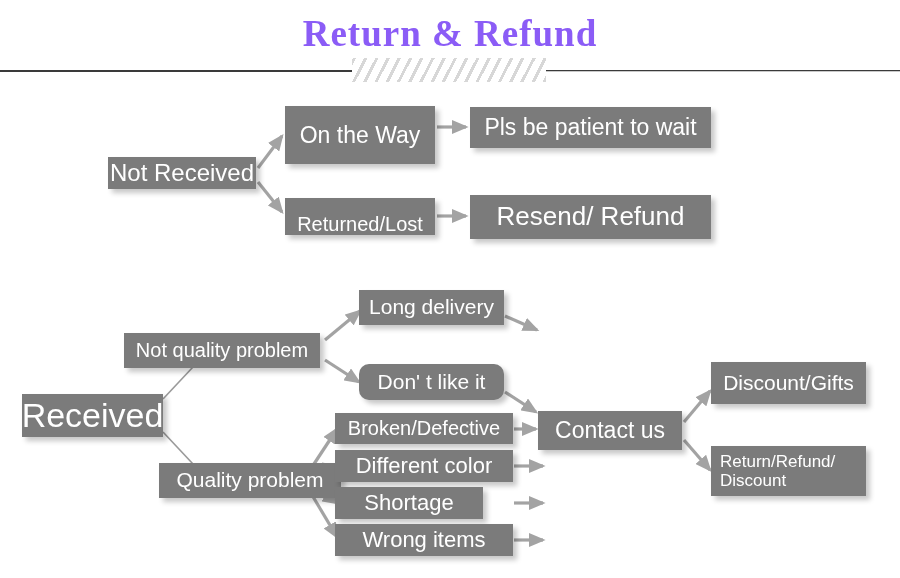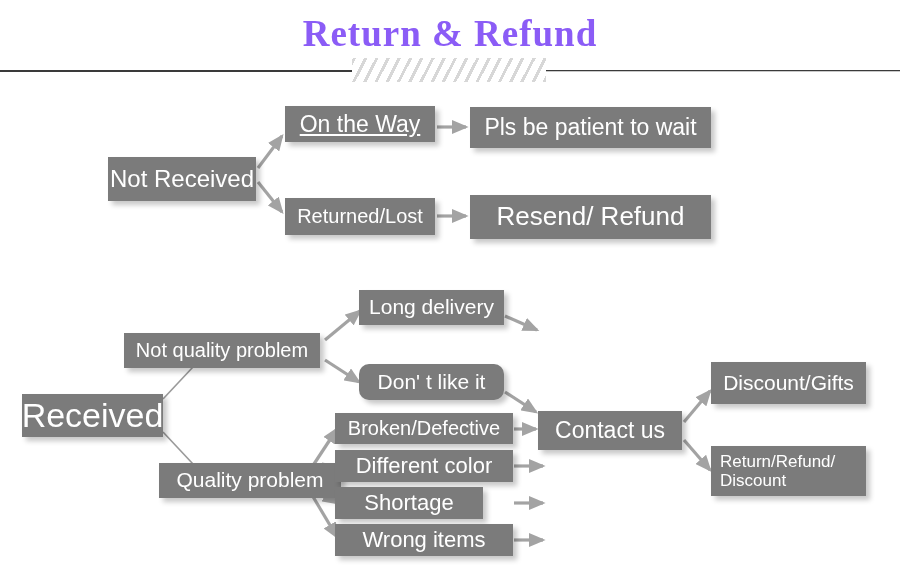--- a/index.html
+++ b/index.html
@@ -133,33 +133,33 @@
     <line class="arrow-line" x1="505" y1="392" x2="536" y2="412" marker-end="url(#ah)"></line>
     <line class="arrow-line" x1="514" y1="429" x2="536" y2="429" marker-end="url(#ah)"></line>
     <line class="arrow-line" x1="514" y1="466" x2="543" y2="466" marker-end="url(#ah)"></line>
     <line class="arrow-line" x1="514" y1="503" x2="543" y2="503" marker-end="url(#ah)"></line>
     <line class="arrow-line" x1="514" y1="540" x2="543" y2="540" marker-end="url(#ah)"></line>
 
     <line class="arrow-line" x1="684" y1="422" x2="710" y2="391" marker-end="url(#ah)"></line>
     <line class="arrow-line" x1="684" y1="440" x2="710" y2="470" marker-end="url(#ah)"></line>
   </svg>
 
-  <div class="node" style="left:108px; top:157px; width:148px; height:44px; font-size:24px;">
+  <div class="node" style="left:108px; top:157px; width:148px; height:32px; font-size:24px;">
     <span>Not Received</span>
   </div>
 
-  <div class="node" style="left:285px; top:106px; width:150px; height:36px; font-size:23px;text-decoration:underline;">
+  <div class="node" style="left:285px; top:106px; width:150px; height:58px; font-size:23px;">
     <span>On the Way</span>
   </div>
 
   <div class="node" style="left:470px; top:107px; width:241px; height:41px; font-size:23px;">
     <span>Pls be patient to wait</span>
   </div>
 
-  <div class="node" style="left:285px; top:198px; width:150px; height:37px; font-size:20px;">
+  <div class="node" style="left:285px; top:198px; width:150px; height:37px; font-size:20px;align-items:flex-end;">
     <span>Returned/Lost</span>
   </div>
 
   <div class="node" style="left:470px; top:195px; width:241px; height:44px; font-size:26px;">
     <span>Resend/ Refund</span>
   </div>
 
   <div class="node" style="left:22px; top:394px; width:141px; height:43px; font-size:34px;">
     <span>Received</span>
   </div>

